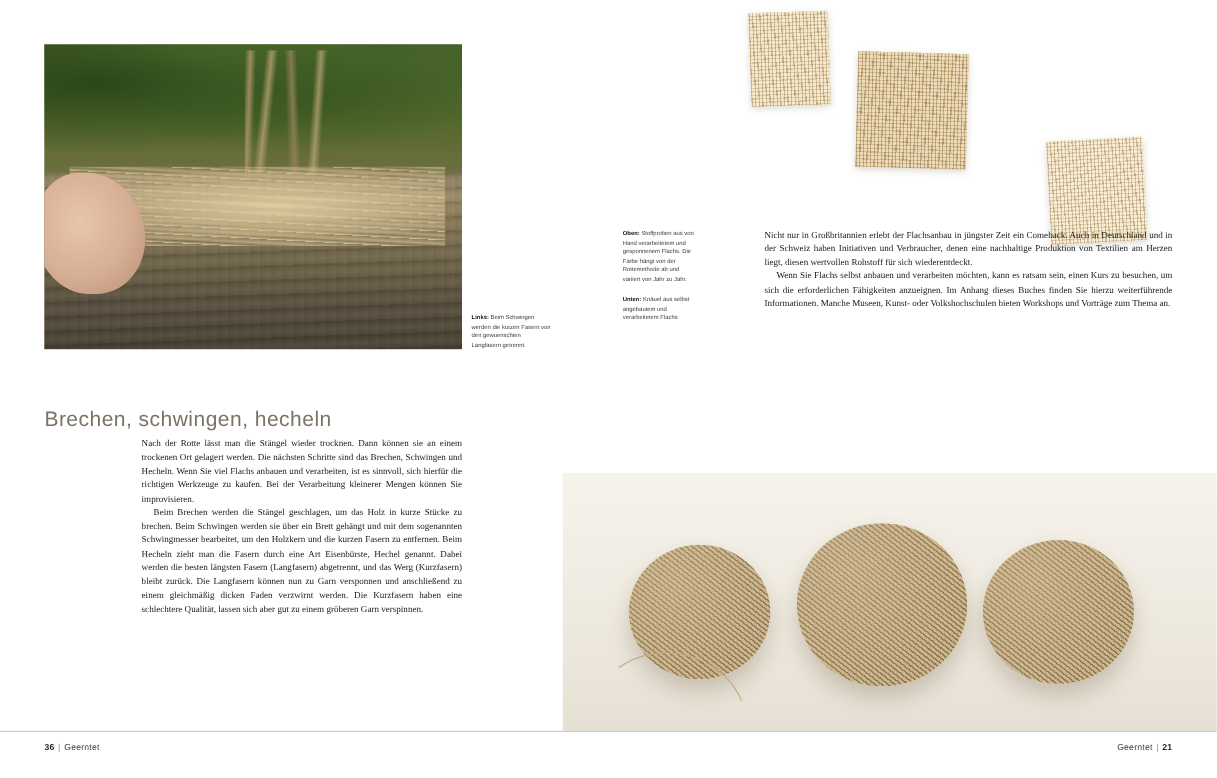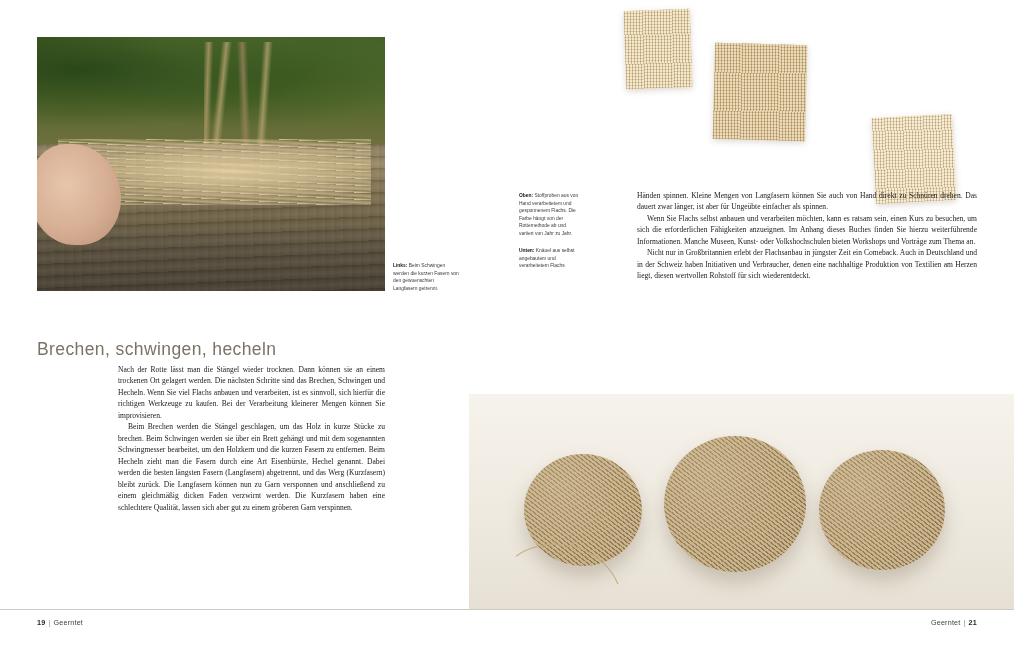--- a/index.html
+++ b/index.html
@@ -213,43 +213,42 @@
 
     <div class="heading">Brechen, schwingen, hecheln</div>
 
     <div class="body-col left-body">
       <p>Nach der Rotte lässt man die Stängel wieder trocknen. Dann können sie an einem trockenen Ort gelagert werden. Die nächsten Schritte sind das Brechen, Schwingen und Hecheln. Wenn Sie viel Flachs anbauen und verarbeiten, ist es sinnvoll, sich hierfür die richtigen Werkzeuge zu kaufen. Bei der Verarbeitung kleinerer Mengen können Sie improvisieren.</p>
       <p>Beim Brechen werden die Stängel geschlagen, um das Holz in kurze Stücke zu brechen. Beim Schwingen werden sie über ein Brett gehängt und mit dem sogenannten Schwingmesser bearbeitet, um den Holzkern und die kurzen Fasern zu entfernen. Beim Hecheln zieht man die Fasern durch eine Art Eisenbürste, Hechel genannt. Dabei werden die besten längsten Fasern (Langfasern) abgetrennt, und das Werg (Kurzfasern) bleibt zurück. Die Langfasern können nun zu Garn versponnen und anschließend zu einem gleichmäßig dicken Faden verzwirnt werden. Die Kurzfasern haben eine schlechtere Qualität, lassen sich aber gut zu einem gröberen Garn verspinnen.</p>
     </div>
 
     <div class="footer-rule footer-rule-left"></div>
     <div class="folio folio-left">
-      <span class="num">19</span><span class="sep">|</span><span>Geerntet</span>
+      <span class="num">36</span><span class="sep">|</span><span>Geerntet</span>
     </div>
   </div>
 
   <div class="page page-right">
   </div>
 
   <div class="swatch swatch-a"></div>
   <div class="swatch swatch-b"></div>
   <div class="swatch swatch-c"></div>
 
   <div class="caption cap-oben">
     <b>Oben:</b><span> Stoffproben aus von Hand verarbeitetem und gesponnenem Flachs. Die Farbe hängt von der Rottemethode ab und variiert von Jahr zu Jahr.</span>
   </div>
 
   <div class="caption cap-unten">
     <b>Unten:</b><span> Knäuel aus selbst angebautem und verarbeitetem Flachs</span>
   </div>
 
   <div class="body-col right-body">
-    <p>Händen spinnen. Kleine Mengen von Langfasern können Sie auch von Hand direkt zu Schnüren drehen. Das dauert zwar länger, ist aber für Ungeübte einfacher als spinnen.</p>
+    <p>Nicht nur in Großbritannien erlebt der Flachsanbau in jüngster Zeit ein Comeback. Auch in Deutschland und in der Schweiz haben Initiativen und Verbraucher, denen eine nachhaltige Produktion von Textilien am Herzen liegt, diesen wertvollen Rohstoff für sich wiederentdeckt.</p>
     <p>Wenn Sie Flachs selbst anbauen und verarbeiten möchten, kann es ratsam sein, einen Kurs zu besuchen, um sich die erforderlichen Fähigkeiten anzueignen. Im Anhang dieses Buches finden Sie hierzu weiterführende Informationen. Manche Museen, Kunst- oder Volkshochschulen bieten Workshops und Vorträge zum Thema an.</p>
-    <p>Nicht nur in Großbritannien erlebt der Flachsanbau in jüngster Zeit ein Comeback. Auch in Deutschland und in der Schweiz haben Initiativen und Verbraucher, denen eine nachhaltige Produktion von Textilien am Herzen liegt, diesen wertvollen Rohstoff für sich wiederentdeckt.</p>
   </div>
 
   <div class="photo-twine">
     <div class="ball ball-1"></div>
     <div class="ball ball-2"></div>
     <div class="ball ball-3"></div>
     <div class="twine-thread"></div>
   </div>
 
   <div class="footer-rule footer-rule-right"></div>

